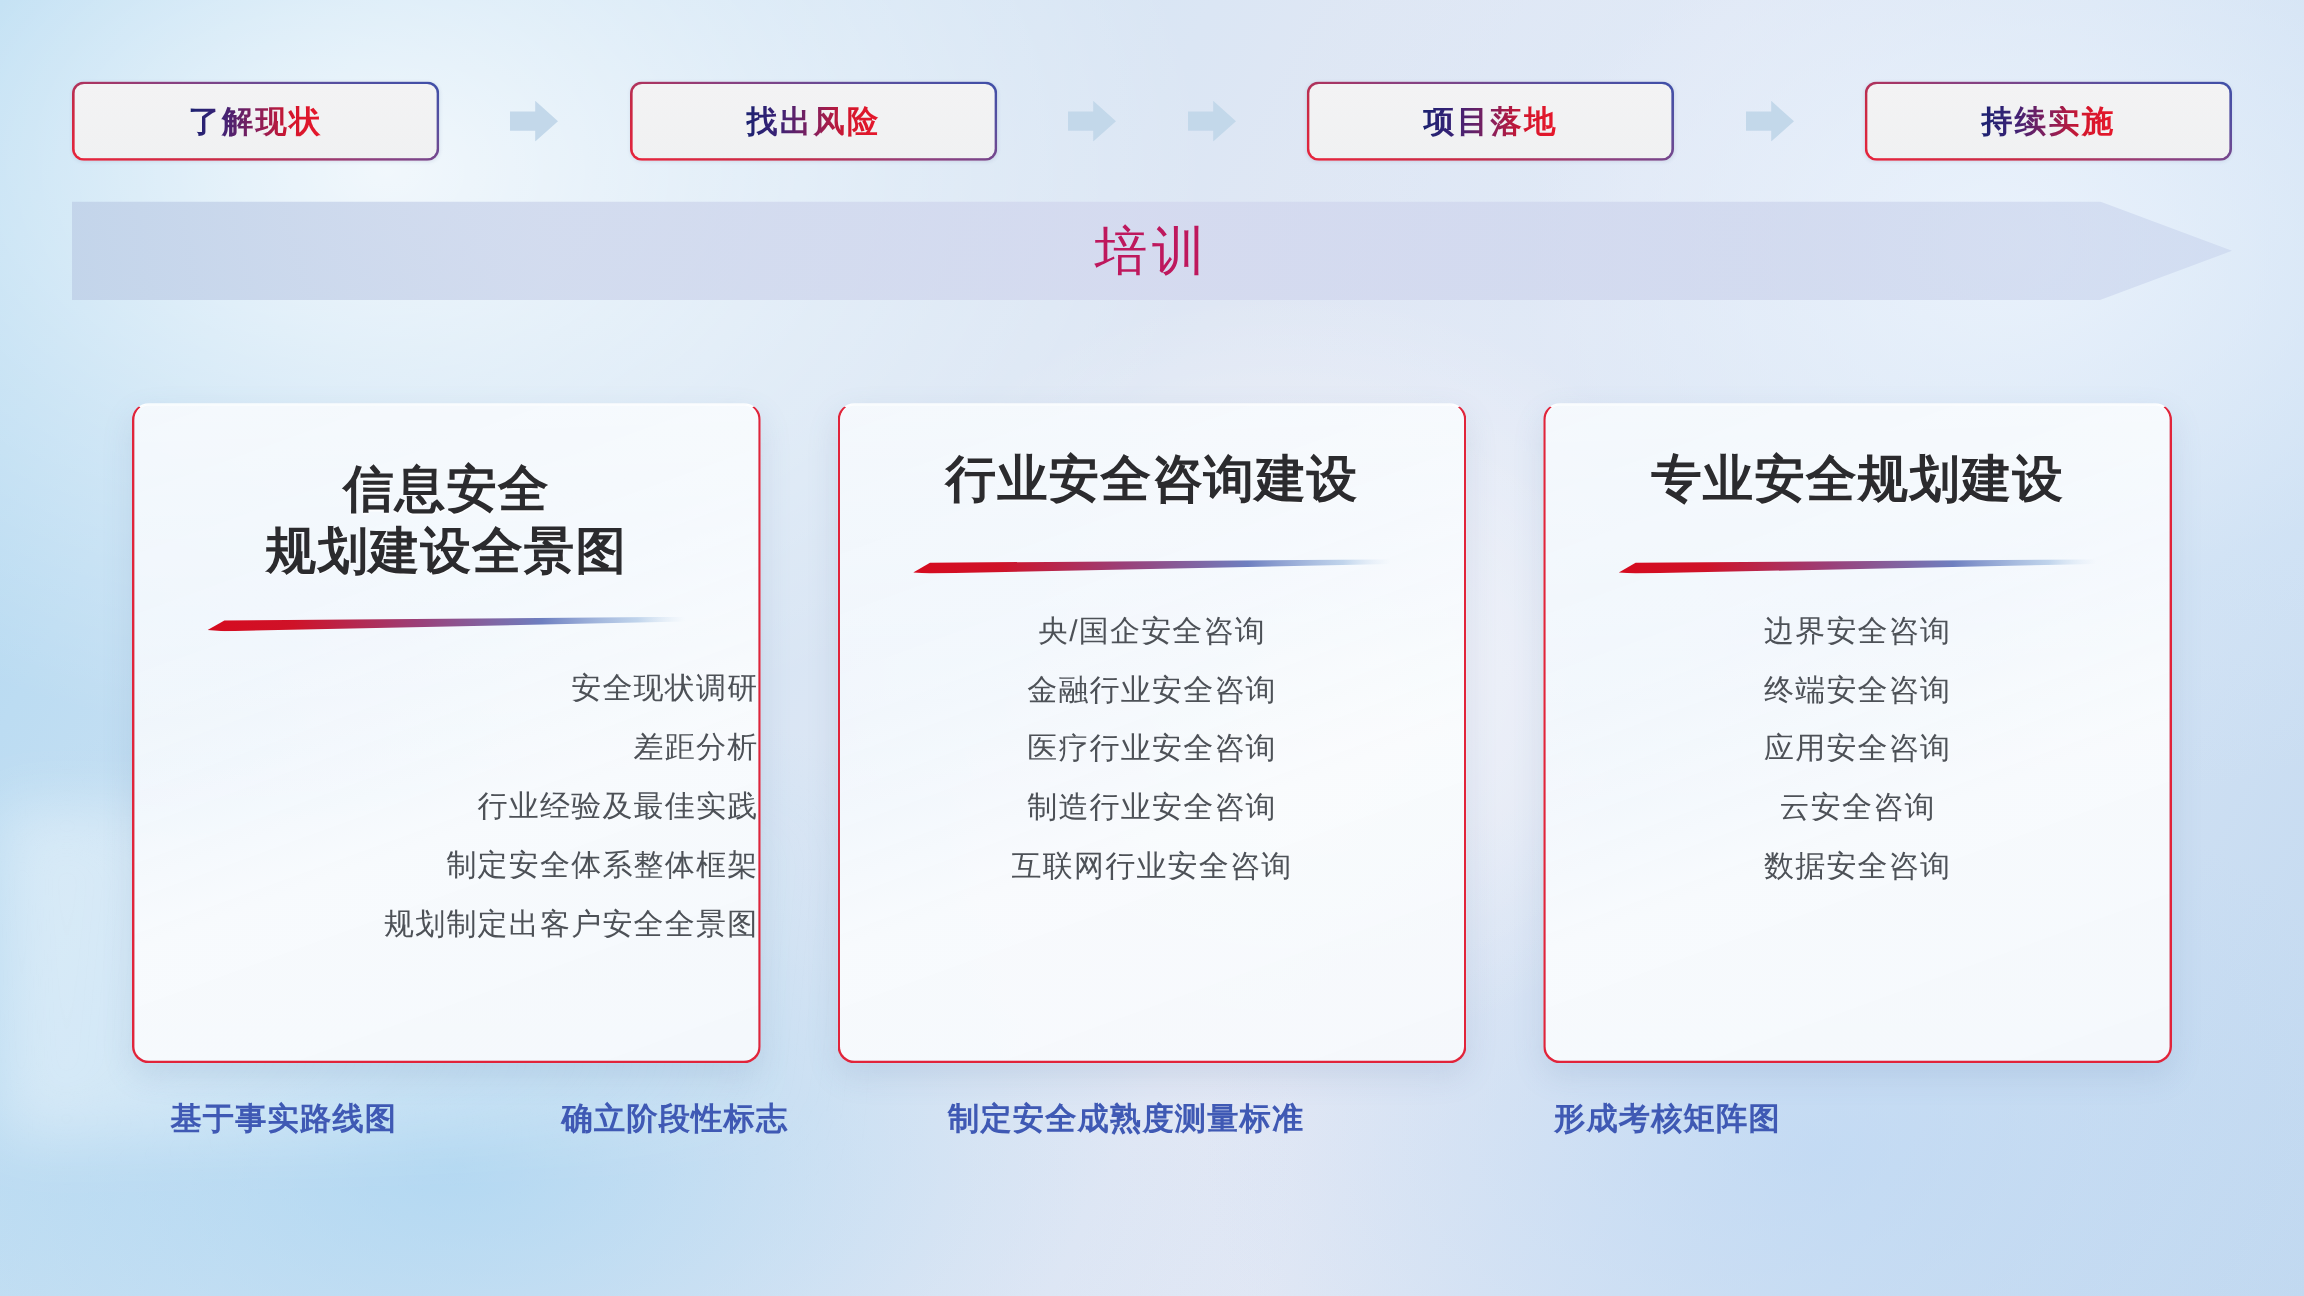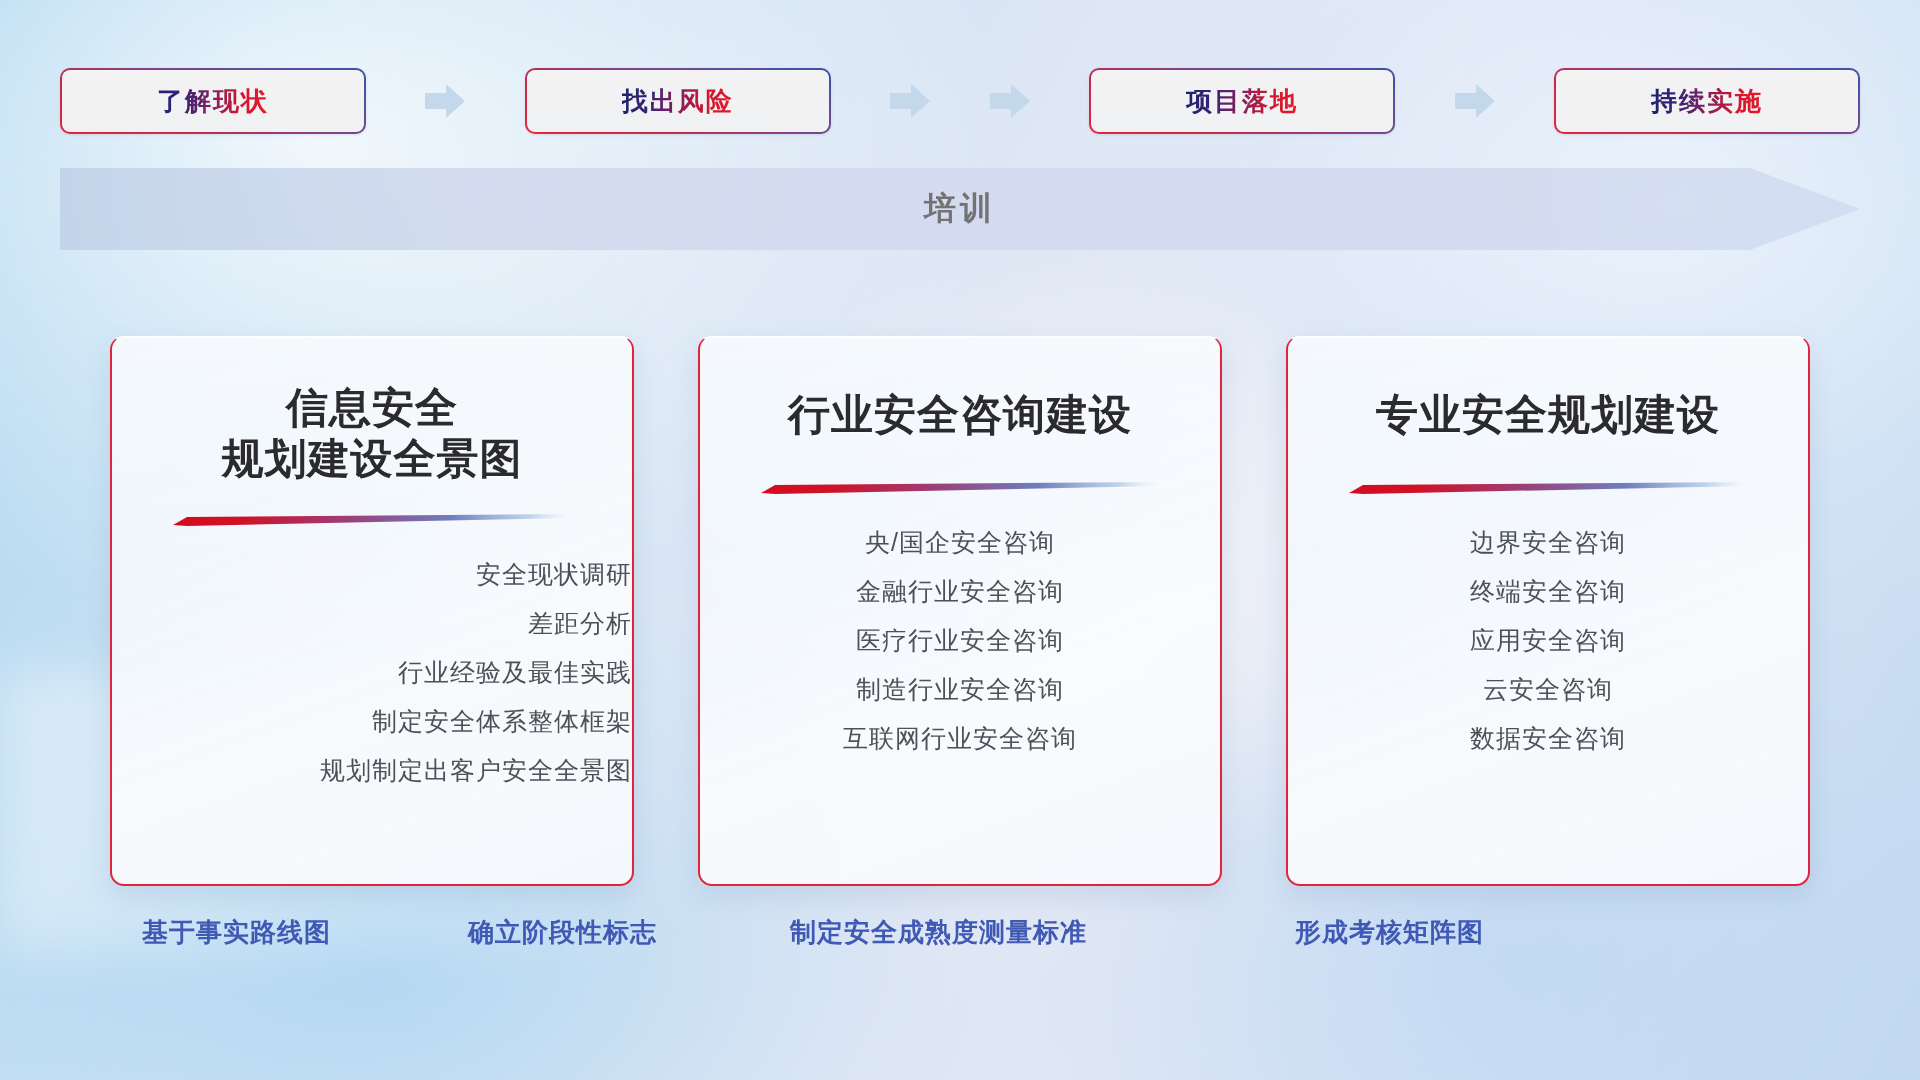--- a/index.html
+++ b/index.html
@@ -78,21 +78,21 @@
 
   
   #banner{
     position:absolute; left:60px; top:168px; width:1800px; height:82px;
   }
   #banner .band{ position:absolute; inset:0; }
   #banner .band svg{ display:block; width:100%; height:100%; }
   #banner-title{
     position:absolute; left:0; right:0; top:0; height:82px;
     display:flex; align-items:center; justify-content:center;
-    font-size:32px; font-weight:700; color:#737373; letter-spacing:4px;
+    font-size:44px; font-weight:400; color:#be185d; letter-spacing:4px;
   }
 
   
   #cards{
     position:absolute; left:110px; top:336px; width:1700px; height:550px;
     display:flex; justify-content:space-between;
   }
   .card{
     position:relative; width:524px; height:550px;
     border-radius:14px;
@@ -130,21 +130,21 @@
   .card-list li{
     font-size:25px; color:#4d5157; line-height:1; margin-bottom:24px;
     letter-spacing:1px; white-space:nowrap;
   }
   .card-list li:last-child{ margin-bottom:0; }
 
   
   .card.c1 .card-title{ margin-top:45px; }
   .card.c1 .card-divider{ margin-top:30px; }
   .card.c1 .card-list{ margin-top:36px;text-align:right; }
-  .card.c2 .card-title, .card.c3 .card-title{ margin-top:52px; }
+  .card.c2 .card-title, .card.c3 .card-title{ margin-top:36px; }
   .card.c2 .card-divider, .card.c3 .card-divider{ margin-top:42px; }
   .card.c2 .card-list, .card.c3 .card-list{ margin-top:36px; }
 
   
   #footnotes{
     position:absolute; left:0; top:915px; width:1920px; height:40px;
   }
   .footnote{
     position:absolute; top:0;
     font-size:26px; font-weight:700; color:#3f59b4; letter-spacing:1px;

